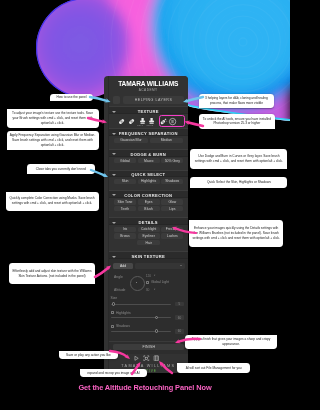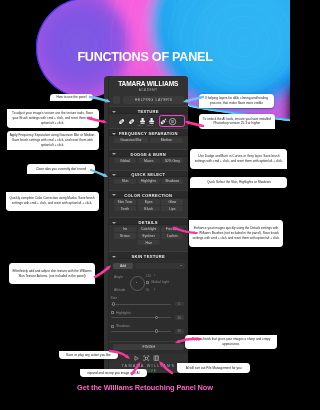--- a/index.html
+++ b/index.html
@@ -186,21 +186,20 @@
           <circle cx="92" cy="46" r="82.0" stroke="#ffffff" stroke-width="0.7" opacity="0.10"></circle>
           <circle cx="92" cy="46" r="89.4" stroke="#ffffff" stroke-width="0.7" opacity="0.10"></circle>
           <circle cx="92" cy="46" r="96.8" stroke="#ffffff" stroke-width="0.7" opacity="0.10"></circle>
           <circle cx="92" cy="46" r="104.2" stroke="#ffffff" stroke-width="0.7" opacity="0.10"></circle>
         </g>
       <path id="rim" d="M290 121 C262 118 215 112 191 107 C176 103 168 90 162 78" fill="none" stroke="#17e6ff" stroke-width="4" opacity=".85"></path>
       <path id="rim2" d="M290 121 C262 118 215 112 191 107 C176 103 168 90 162 78" fill="none" stroke="#ffffff" stroke-width="1.2" opacity=".55"></path>
       <path id="rimL" d="M86 -2 C58 -2 36 21 36 48 C36 75 58 98 86 98" fill="none" stroke="#2c2cf0" stroke-width="2.4" opacity=".8"></path>
     </g>
   </svg>
-  <div id="title">FUNCTIONS OF PANEL</div>
   <div id="panel">
     <div class="panel-inner" id="panel-inner">
         <div class="p-head">
           <div class="p-name">TAMARA WILLIAMS</div>
           <div class="p-sub">ACADEMY</div>
         </div>
         <div class="row-help">
           <div class="btn-sq"></div>
           <div class="btn-help">HELPING LAYERS</div>
         </div>
@@ -455,14 +454,14 @@
       </g>
       <g>
         <path d="M132 374 Q135 370 138.3 365.2" fill="none" stroke="#f6389f" stroke-width="2.4" stroke-linecap="round"></path>
         <path d="M0 0 L-5.2 -2.3 L-3.224 0 L-5.2 2.3 Z" fill="#f6389f" transform="translate(140.5,362) rotate(-55.5)"></path>
       </g>
       <g>
         <path d="M172 373 Q166 369 161.6 363.9" fill="none" stroke="#f6389f" stroke-width="2.4" stroke-linecap="round"></path>
         <path d="M0 0 L-5.2 -2.3 L-3.224 0 L-5.2 2.3 Z" fill="#f6389f" transform="translate(159,361) rotate(-131.2)"></path>
       </g>
     </svg>
-  <div id="signature">Get the Williams Retouching Panel Now</div>
+  <div id="signature">Get the Altitude Retouching Panel Now</div>
 </div>
 
 </body></html>

